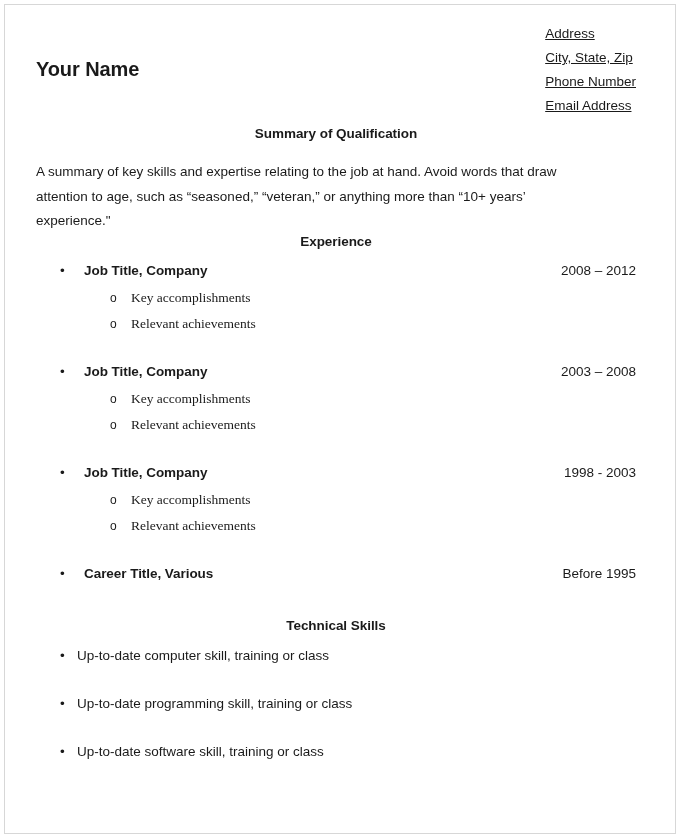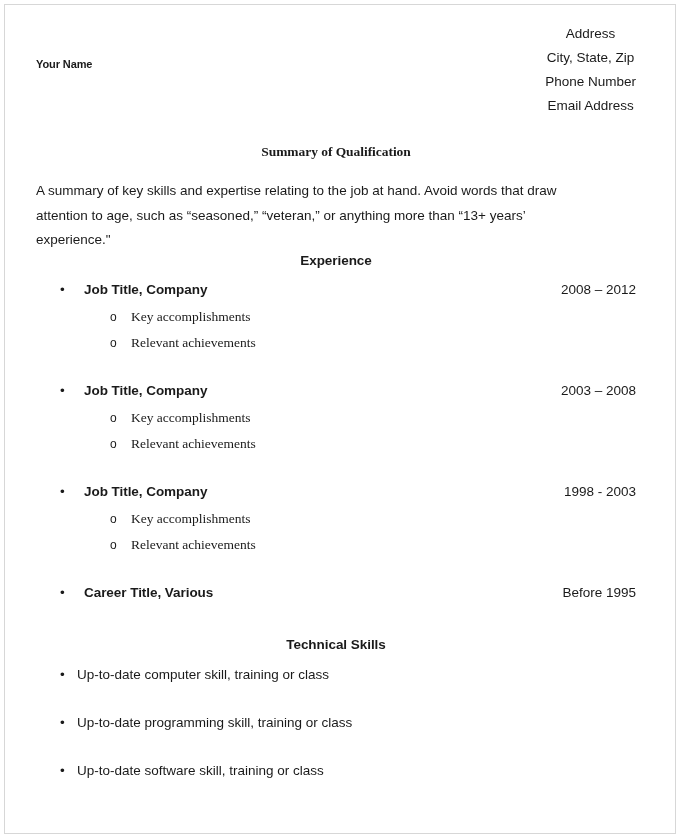--- a/index.html
+++ b/index.html
@@ -38,45 +38,46 @@
 
   
   .header {
     position: relative;
     height: 110px;
   }
   .your-name {
     position: absolute;
     left: 0;
     top: 58px;
-    font-size: 11px;
+    font-size: 20px;
     font-weight: bold;
     letter-spacing: -0.1px;
     white-space: nowrap;
   }
   .contact-block {
     position: absolute;
     right: 0;
     top: 22px;
-    text-align: center;
+    text-align: left;
+    text-decoration: underline;
   }
   .contact-line {
     font-size: 13.5px;
     line-height: 24px;
     white-space: nowrap;
   }
 
   
   .section-heading {
     text-align: center;
     font-size: 13.5px;
     font-weight: bold;
     letter-spacing: -0.05px;
   }
-  #summary-heading { margin-top: 34px; font-family: Liberation Serif, serif; }
+  #summary-heading { margin-top: 16px; }
   #experience-heading { }
   #skills-heading { margin-top: 34px; }
 
   
   .summary-body {
     margin-top: 19px;
     font-size: 13.5px;
     line-height: 24.5px;
     width: 562px;
     text-align: left;
@@ -188,21 +189,21 @@
       <div class="your-name">Your Name</div>
       <div class="contact-block">
         <div class="contact-line">Address</div>
         <div class="contact-line">City, State, Zip</div>
         <div class="contact-line">Phone Number</div>
         <div class="contact-line">Email Address</div>
       </div>
     </div>
 
     <div class="section-heading" id="summary-heading">Summary of Qualification</div>
-    <div class="summary-body">A summary of key skills and expertise relating to the job at hand.  Avoid words that draw attention to age, such as “seasoned,” “veteran,” or anything more than “13+ years’ experience."</div>
+    <div class="summary-body">A summary of key skills and expertise relating to the job at hand.  Avoid words that draw attention to age, such as “seasoned,” “veteran,” or anything more than “10+ years’ experience."</div>
 
     <div class="section-heading" id="experience-heading">Experience</div>
 
     <div class="experience-list">
 
       <div class="job">
         <div class="job-head">
           <span class="bullet-disc">•</span>
           <span class="job-title">Job Title, Company</span>
           <span class="job-dates">2008 – 2012</span>

